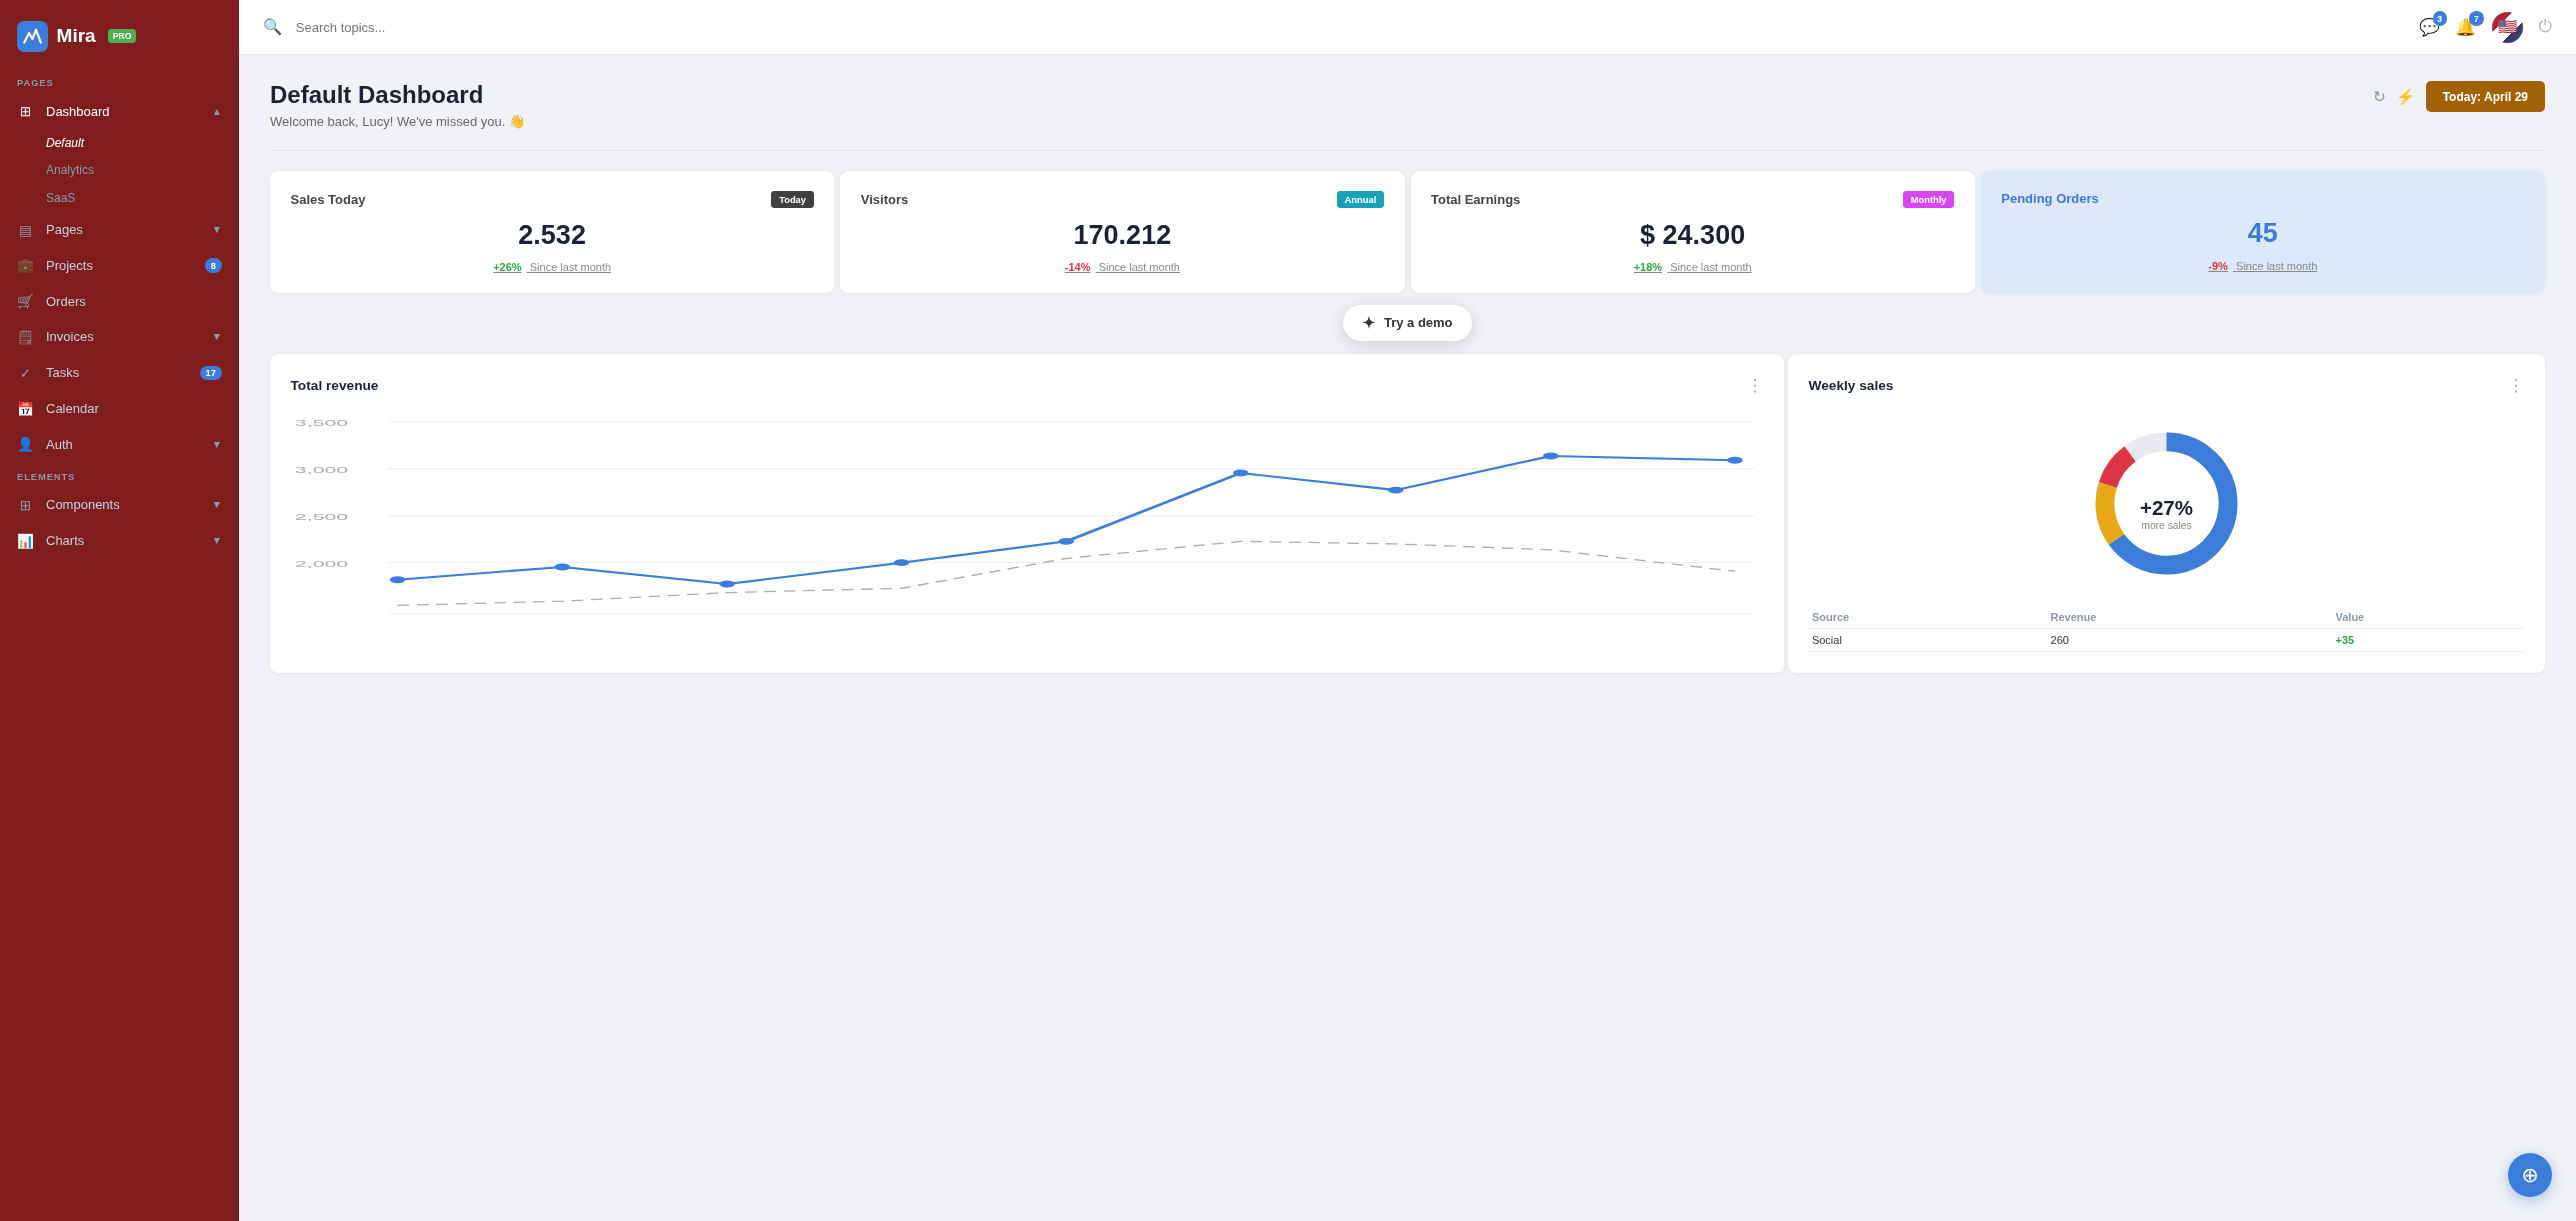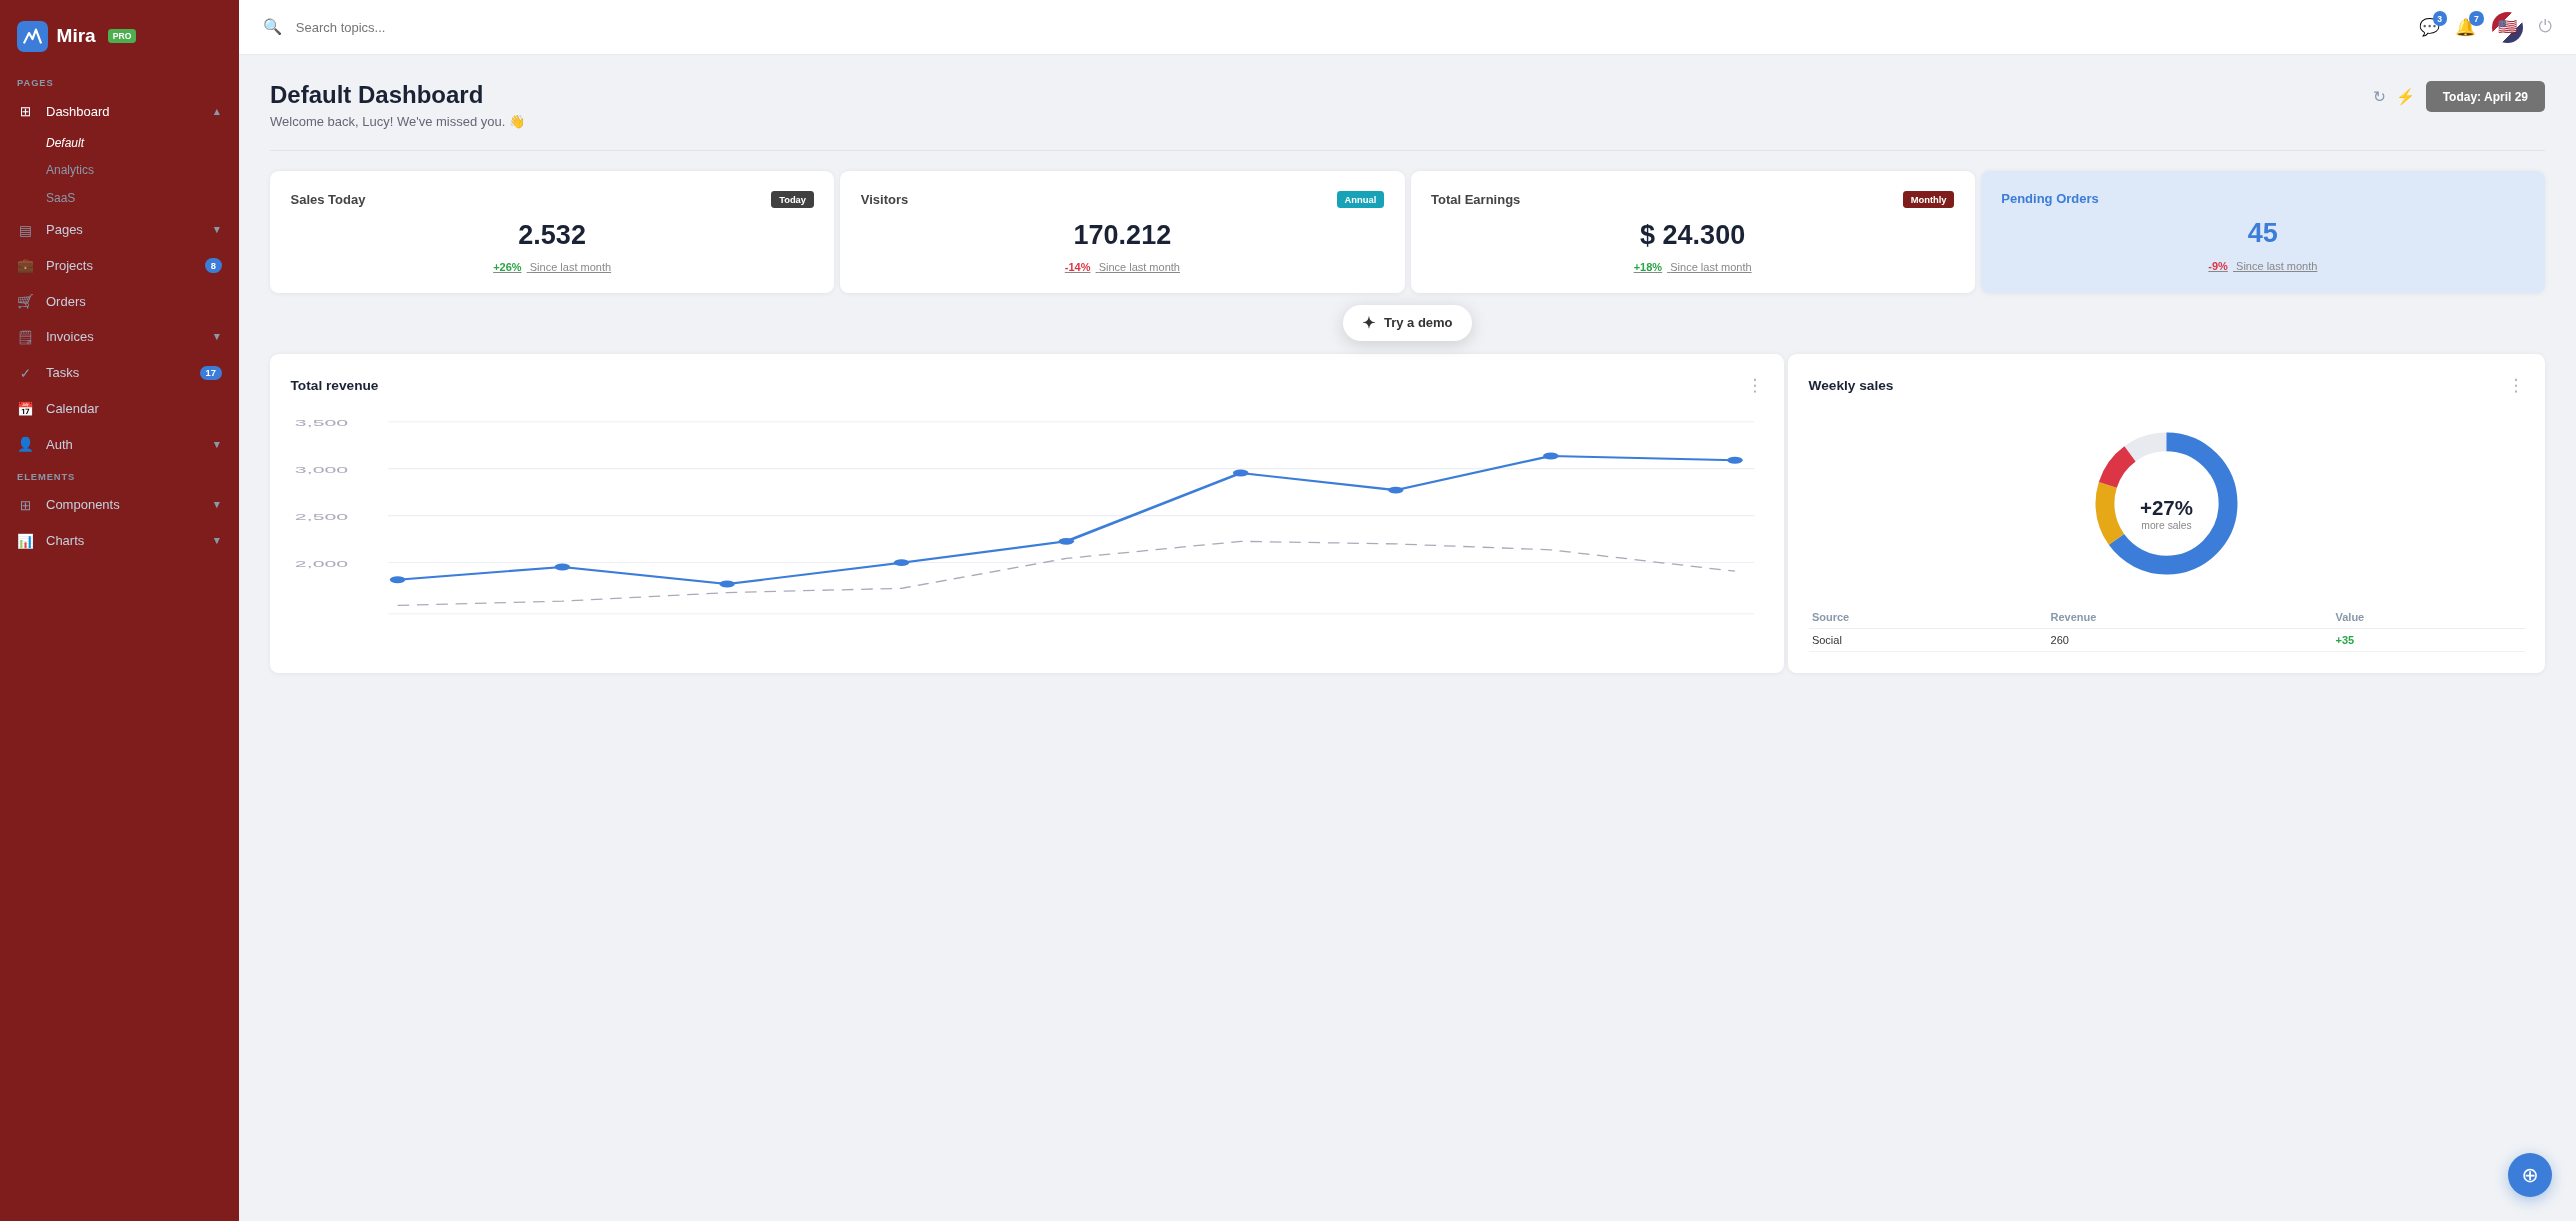--- a/index.html
+++ b/index.html
@@ -200,21 +200,21 @@
       display: flex;
       align-items: center;
       gap: 10.3px;
     }
     .header-icon-btn {
       color: #8899aa;
       font-size: 15.4px;
       cursor: pointer;
     }
     .date-btn {
-      background: #737373;
+      background: #a16207;
       color: #fff;
       border: none;
       border-radius: 5.1px;
       padding: 8.6px 17px;
       font-size: 12px;
       font-weight: 600;
       cursor: pointer;
     }
     .divider {
       height: 0.9px;
@@ -254,21 +254,21 @@
     .stat-card-title.blue { color: #3b7dd8; }
     .stat-badge {
       font-size: 9.4px;
       font-weight: 700;
       padding: 2.6px 7.7px;
       border-radius: 3.4px;
       color: #fff;
     }
     .badge-blue { background: #404040; }
     .badge-cyan { background: #17a2b8; }
-    .badge-indigo { background: #7f1d1d; }
+    .badge-indigo { background: #d946ef; }
     .stat-value {
       font-size: 27px;
       font-weight: 700;
       color: #1a2235;
       margin-bottom: 10.3px;
     }
     .stat-value.blue { color: #3b7dd8; }
     .stat-footer {
       font-size: 11px;
       color: #888;

